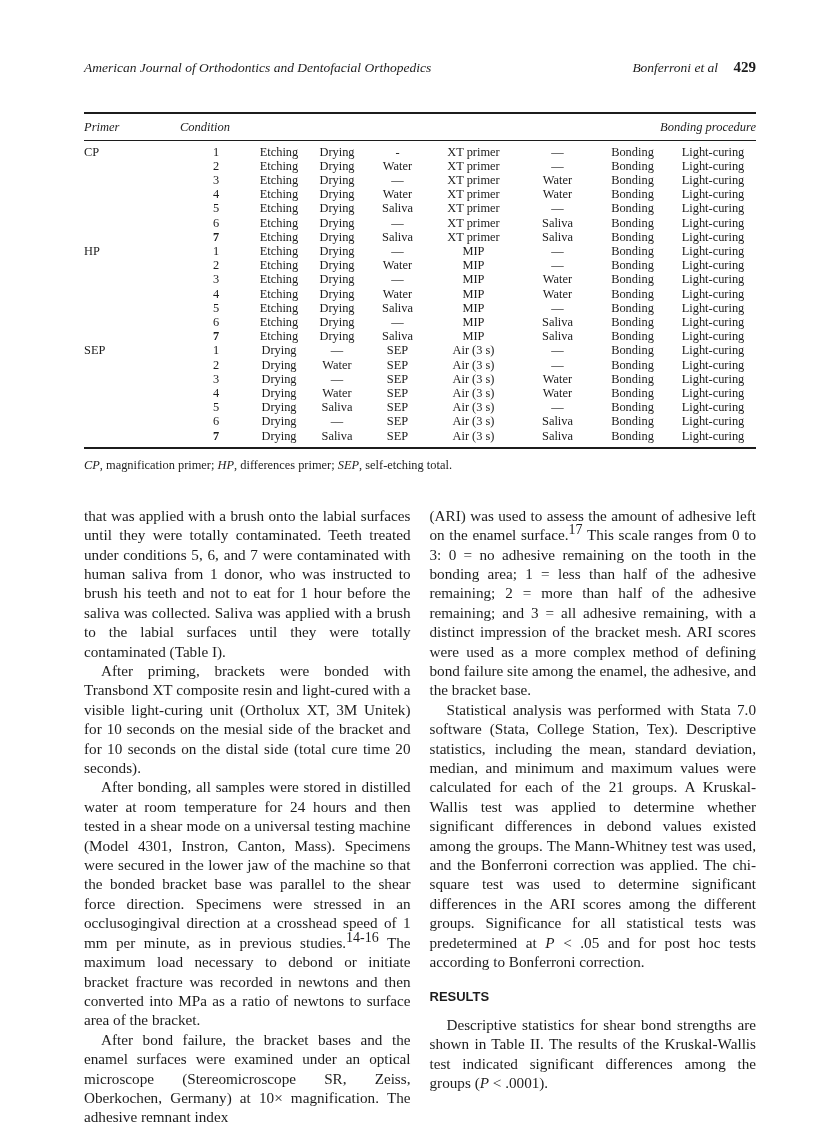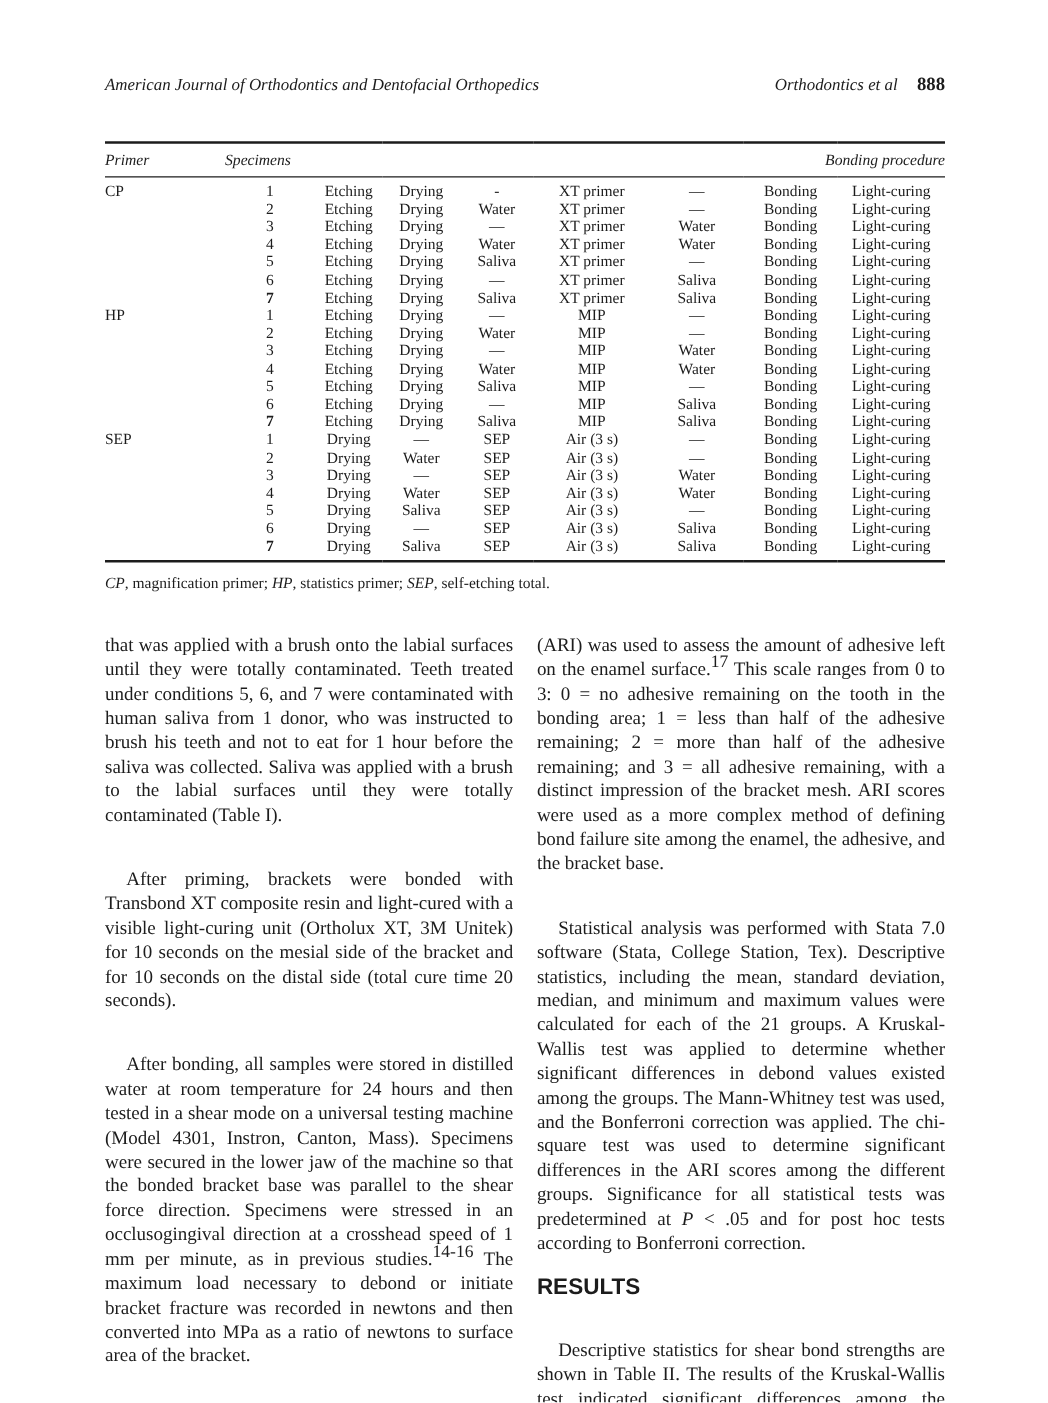--- a/index.html
+++ b/index.html
@@ -67,63 +67,63 @@
 
   
   .columns{ display:flex; gap:19px; margin-top:33px; }
   .col{
     width:327px;
     text-align:justify;
     font-size:15.2px;
     line-height:19.4px;
   }
   .col p{ margin:0; }
-  .col p.indent{ text-indent:17px;margin-top:32px; }
+  .col p.indent{ text-indent:17px; }
   sup{ font-size:14px; line-height:0; }
   h2{
     font-family:"Liberation Sans", sans-serif;
-    font-size:18px;
+    font-size:13px;
     font-weight:bold;
     margin:15px 0 9px 0;
     text-align:left;
   }
 </style>
 </head>
 <body>
 
 <div class="page">
 
   <header class="running-head">
     <div class="rh-left">
       <div>American Journal of Orthodontics and Dentofacial Orthopedics</div>
     </div>
     <div class="rh-right">
-      <span class="citation">Orthodontics et al</span>
-      <span class="page-number">888</span>
+      <span class="citation">Bonferroni et al</span>
+      <span class="page-number">429</span>
     </div>
   </header>
 
   <section class="table-block">
 
     <table>
       <colgroup>
         <col style="width:96px">
           <col style="width:72px">
           <col style="width:54px">
         <col style="width:62px">
           <col style="width:59px">
           <col style="width:93px">
         <col style="width:75px">
           <col style="width:75px">
           <col style="width:86px">
       </colgroup>
       <thead>
         <tr>
           <th>Primer</th>
-          <th>Specimens</th>
+          <th>Condition</th>
           <th class="cspan" colspan="7">Bonding procedure</th>
         </tr>
       </thead>
       <tbody>
           <tr>
             <td class="c-primer">CP</td>
             <td class="c-cond">1</td>
             <td class="c-step">Etching</td>
             <td class="c-step">Drying</td>
             <td class="c-step">-</td>
@@ -348,21 +348,21 @@
             <td class="c-step">Saliva</td>
             <td class="c-step">SEP</td>
             <td class="c-step">Air (3 s)</td>
             <td class="c-step">Saliva</td>
             <td class="c-step">Bonding</td>
             <td class="c-step">Light-curing</td>
           </tr>
         </tbody>
     </table>
 
-    <div class="table-footnote"><i>CP</i><span>, magnification primer; </span><i>HP</i><span>, statistics primer; </span><i>SEP</i><span>, self-etching total.</span></div>
+    <div class="table-footnote"><i>CP</i><span>, magnification primer; </span><i>HP</i><span>, differences primer; </span><i>SEP</i><span>, self-etching total.</span></div>
   </section>
 
   <main class="columns">
     <div class="col">
         <p><span>that was applied with a brush onto the labial surfaces until they were totally contaminated. Teeth treated under conditions 5, 6, and 7 were contaminated with human saliva from 1 donor, who was instructed to brush his teeth and not to eat for 1 hour before the saliva was collected. Saliva was applied with a brush to the labial surfaces until they were totally contaminated (Table I).</span></p>
         <p class="indent"><span>After priming, brackets were bonded with Transbond XT composite resin and light-cured with a visible light-curing unit (Ortholux XT, 3M Unitek) for 10 seconds on the mesial side of the bracket and for 10 seconds on the distal side (total cure time 20 seconds).</span></p>
         <p class="indent"><span>After bonding, all samples were stored in distilled water at room temperature for 24 hours and then tested in a shear mode on a universal testing machine (Model 4301, Instron, Canton, Mass). Specimens were secured in the lower jaw of the machine so that the bonded bracket base was parallel to the shear force direction. Specimens were stressed in an occlusogingival direction at a crosshead speed of 1 mm per minute, as in previous studies.</span><sup>14-16</sup><span> The maximum load necessary to debond or initiate bracket fracture was recorded in newtons and then converted into MPa as a ratio of newtons to surface area of the bracket.</span></p>
         <p class="indent"><span>After bond failure, the bracket bases and the enamel surfaces were examined under an optical microscope (Stereomicroscope SR, Zeiss, Oberkochen, Germany) at 10× magnification. The adhesive remnant index</span></p>
       </div>
     <div class="col">

